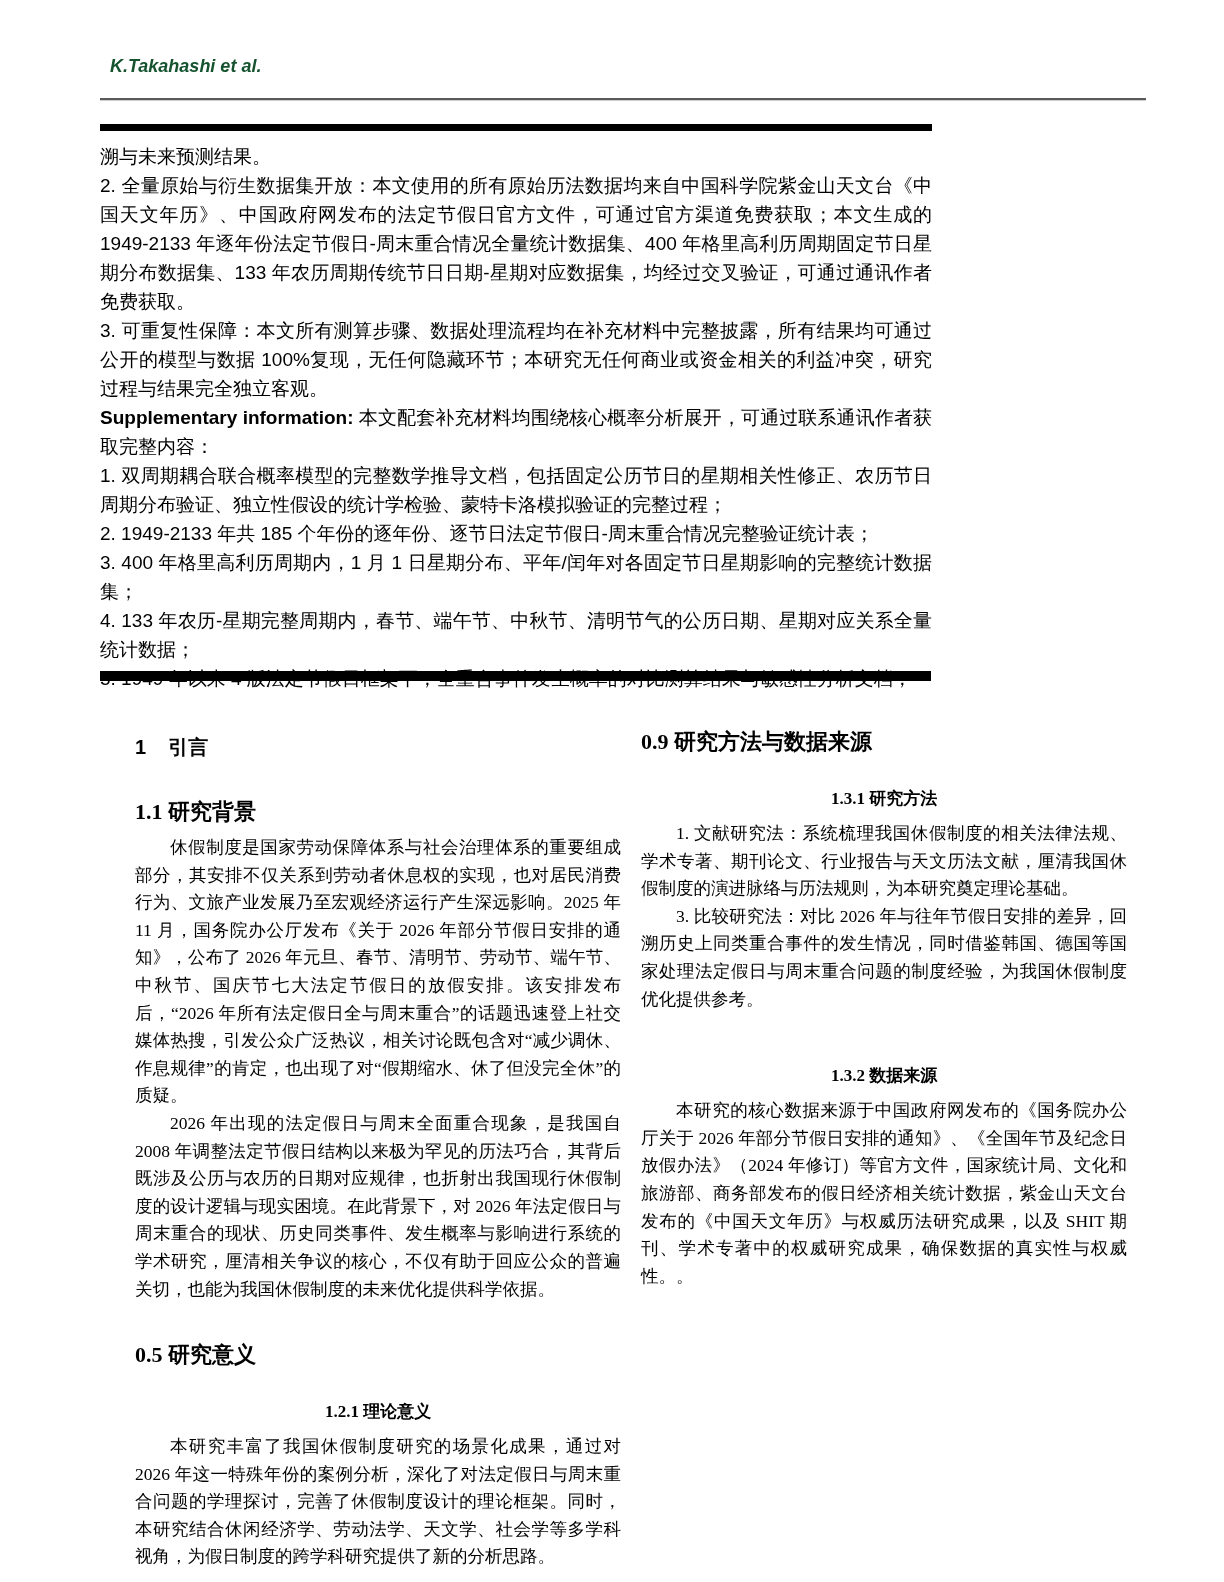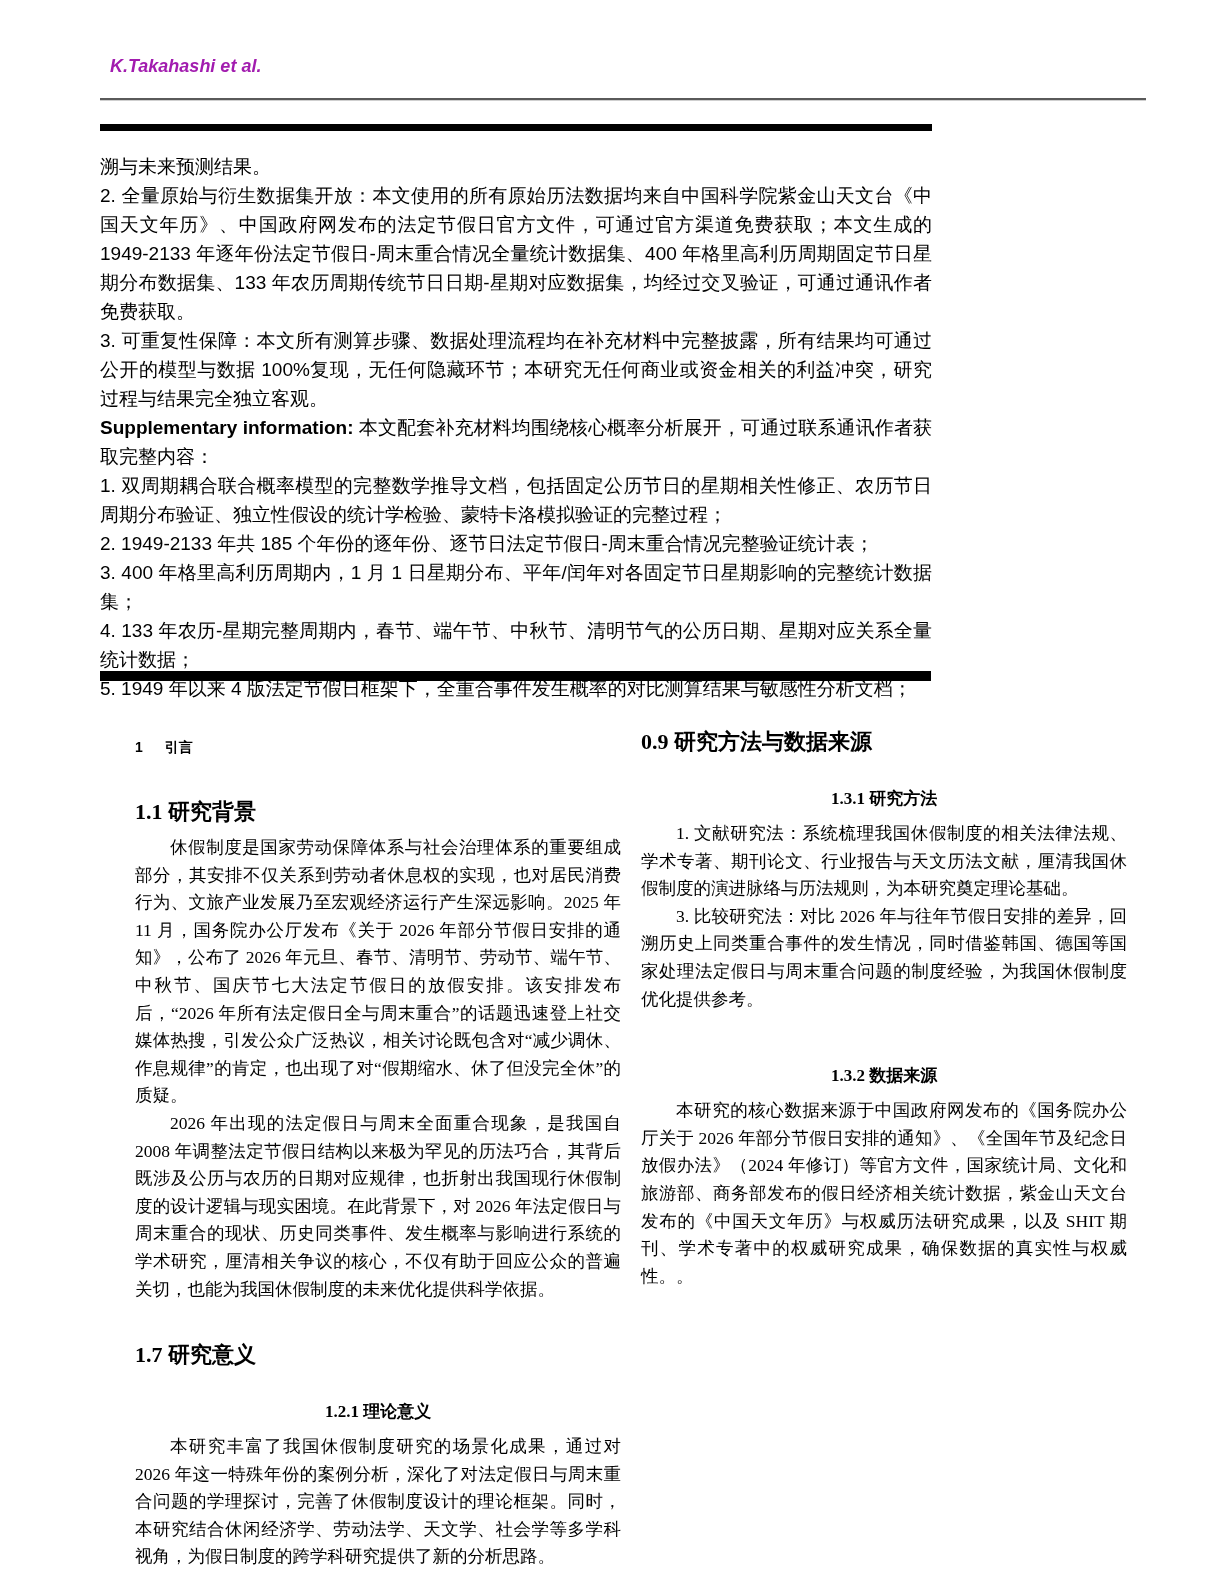--- a/index.html
+++ b/index.html
@@ -12,21 +12,21 @@
     color: #000;
   }
   .running-head {
     position: absolute;
     left: 110px;
     top: 56px;
     font-family: "Liberation Sans", sans-serif;
     font-style: italic;
     font-weight: bold;
     font-size: 18px;
-    color: #a21caf;
+    color: #14532d;
   }
   .header-rule {
     position: absolute;
     left: 100px;
     top: 98px;
     width: 1046px;
     height: 3px;
     border-top: 2px solid #5a5a5a;
     border-bottom: 1px solid #cfcfcf;
     box-sizing: border-box;
@@ -40,21 +40,21 @@
   }
   .bar {
     height: 7px;
     background: #000;
   }
   .fm-body {
     font-family: "Liberation Sans", sans-serif;
     font-size: 19px;
     line-height: 29px;
     text-align: justify;
-    margin-top: 21px;
+    margin-top: 11px;
   }
   .fm-body p { margin: 0; }
   .fm-contact { margin-top: 29px !important; }
   .lbl { font-weight: bold; }
   .lbl-sm { font-weight: bold; font-size: 17px; }
   .mid-bar {
     position: absolute;
     left: 100px;
     top: 671px;
     width: 831px;
@@ -73,21 +73,21 @@
     width: 486px;
     font-family: "Liberation Serif", serif;
     font-size: 17.5px;
     line-height: 27.6px;
     text-align: justify;
   }
   .col p { margin: 0; text-indent: 2em; }
   .sec-heading {
     font-family: "Liberation Sans", sans-serif;
     font-weight: bold;
-    font-size: 14px;
+    font-size: 20px;
     line-height: 26px;
     text-align: left;
     margin: 0;
   }
   .sec-heading .sec-num { margin-right: 22px; }
   .h1-intro { margin-top: 44px; }
   .sub-heading {
     font-weight: bold;
     font-size: 22px;
     line-height: 24px;
@@ -137,21 +137,21 @@
 
   <div class="columns">
 
     <div class="col">
       <h1 class="sec-heading h1-intro"><span class="sec-num">1</span><span>引言</span></h1>
 
       <h2 class="sub-heading mt-lg">1.1 研究背景</h2>
       <p class="mt-sm" style="margin-top:10px">休假制度是国家劳动保障体系与社会治理体系的重要组成部分，其安排不仅关系到劳动者休息权的实现，也对居民消费行为、文旅产业发展乃至宏观经济运行产生深远影响。2025 年 11 月，国务院办公厅发布《关于 2026 年部分节假日安排的通知》，公布了 2026 年元旦、春节、清明节、劳动节、端午节、中秋节、国庆节七大法定节假日的放假安排。该安排发布后，“2026 年所有法定假日全与周末重合”的话题迅速登上社交媒体热搜，引发公众广泛热议，相关讨论既包含对“减少调休、作息规律”的肯定，也出现了对“假期缩水、休了但没完全休”的质疑。</p>
       <p>2026 年出现的法定假日与周末全面重合现象，是我国自 2008 年调整法定节假日结构以来极为罕见的历法巧合，其背后既涉及公历与农历的日期对应规律，也折射出我国现行休假制度的设计逻辑与现实困境。在此背景下，对 2026 年法定假日与周末重合的现状、历史同类事件、发生概率与影响进行系统的学术研究，厘清相关争议的核心，不仅有助于回应公众的普遍关切，也能为我国休假制度的未来优化提供科学依据。</p>
 
-      <h2 class="sub-heading mt-lg">1.7 研究意义</h2>
+      <h2 class="sub-heading mt-lg">0.5 研究意义</h2>
 
       <h3 class="subsub-heading mt-md" style="margin-top:34px">1.2.1 理论意义</h3>
       <p style="margin-top:10px">本研究丰富了我国休假制度研究的场景化成果，通过对 2026 年这一特殊年份的案例分析，深化了对法定假日与周末重合问题的学理探讨，完善了休假制度设计的理论框架。同时，本研究结合休闲经济学、劳动法学、天文学、社会学等多学科视角，为假日制度的跨学科研究提供了新的分析思路。</p>
 
     </div>
 
     <div class="col">
 
       <h2 class="sub-heading mt-lg">0.9 研究方法与数据来源</h2>
 

